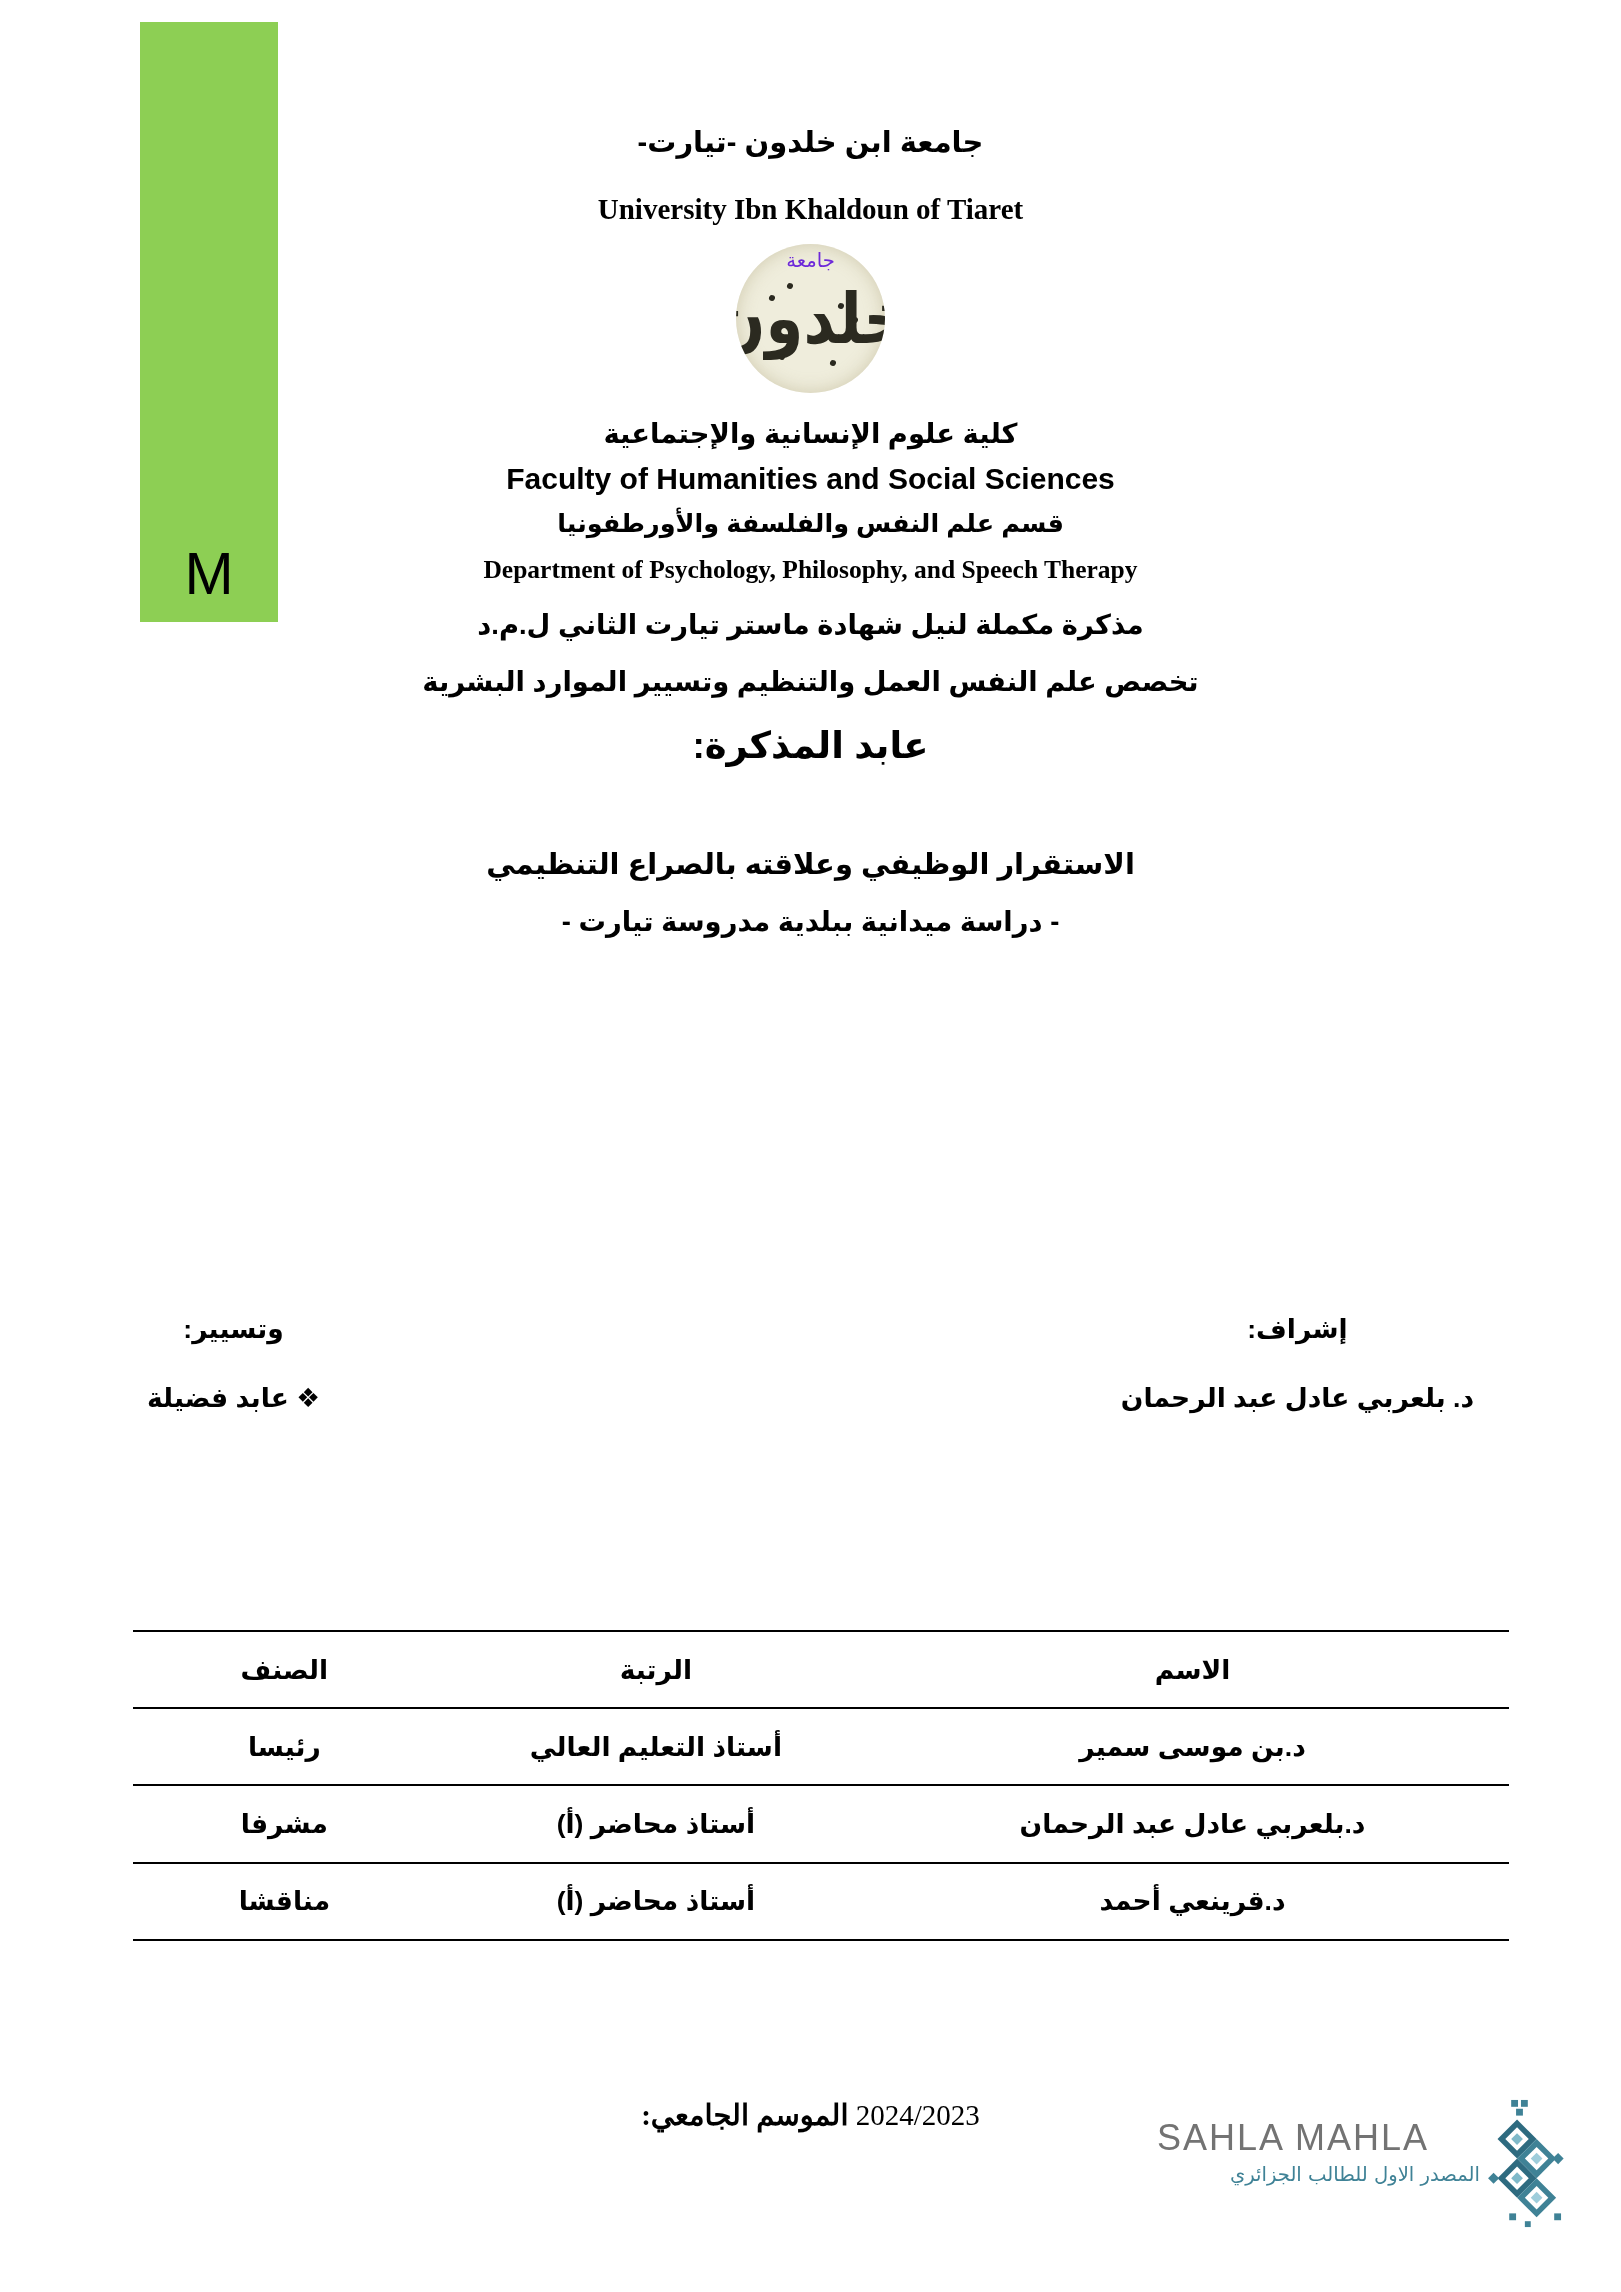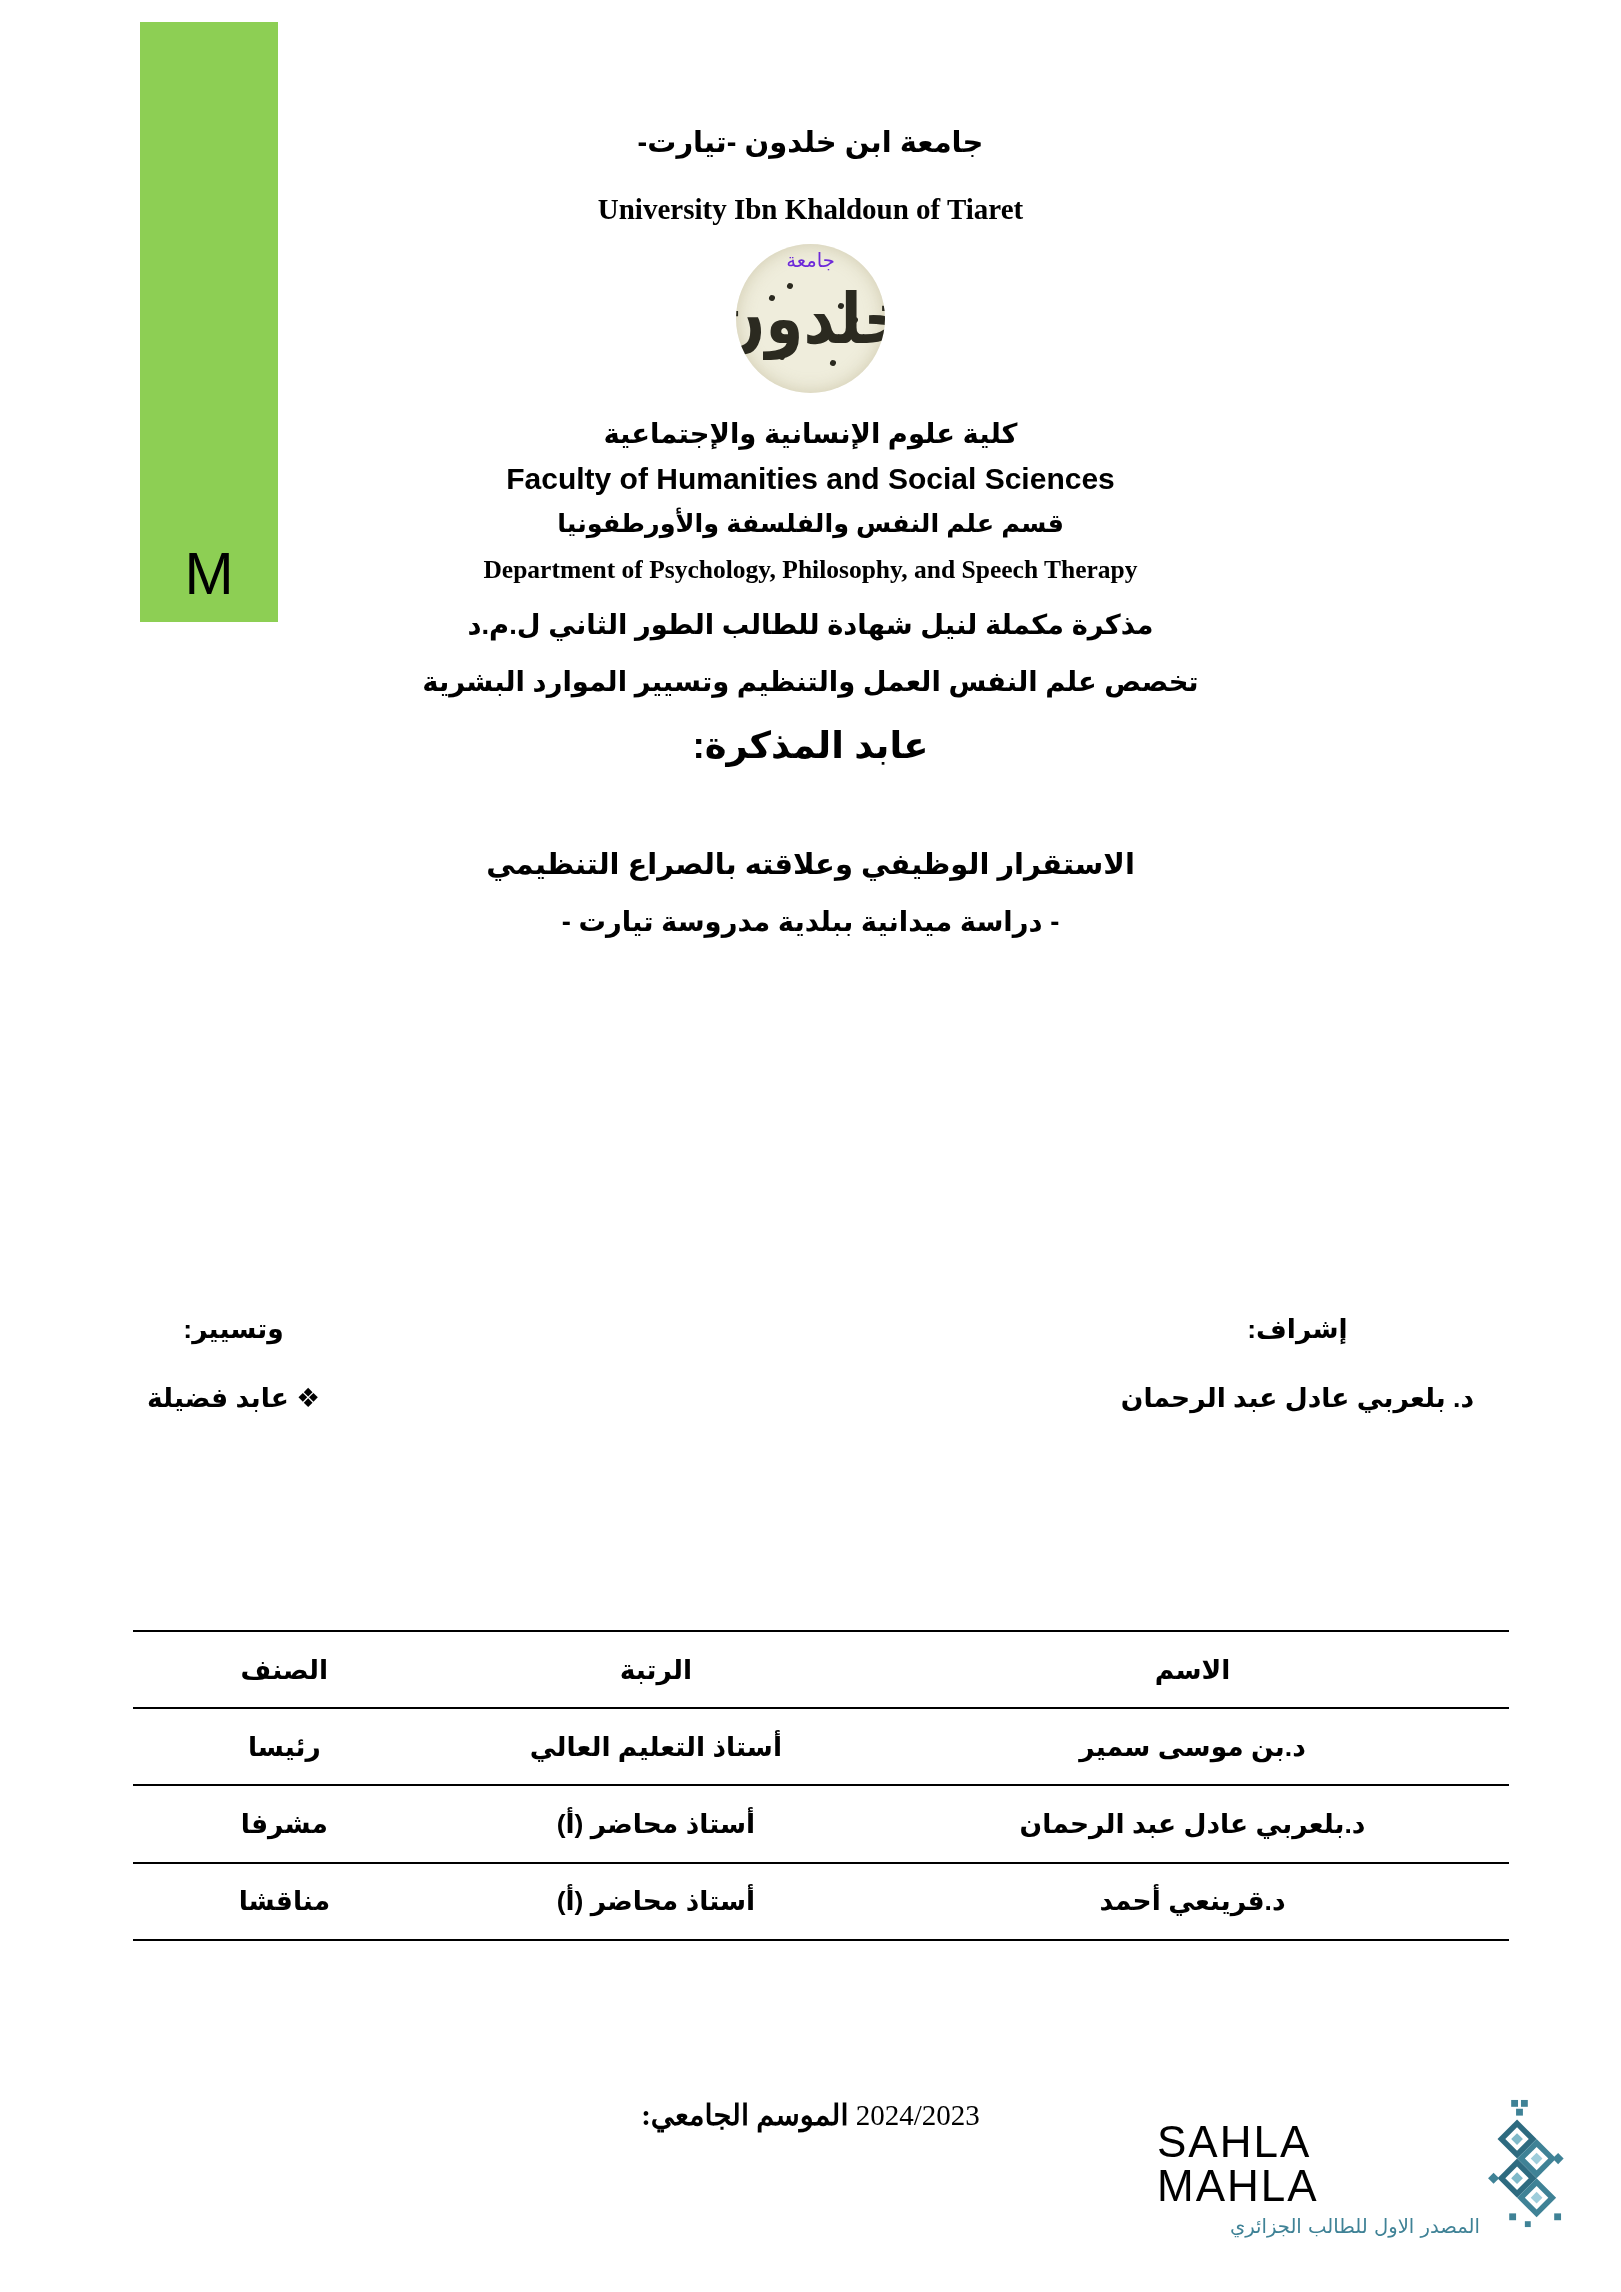--- a/index.html
+++ b/index.html
@@ -242,23 +242,23 @@
   }
   .watermark .wm-text {
     position: absolute;
     left: 0;
     top: 21.6px;
     width: 323px;
     text-align: left;
   }
   .watermark .wm-title {
     font-family: "Liberation Sans", "DejaVu Sans", sans-serif;
-    font-size: 44px;
+    font-size: 36px;
     letter-spacing: 2px;
-    color: #000000;
+    color: #737373;
     line-height: 1;
     font-weight: 400;
   }
   .watermark .wm-sub {
     font-family: "DejaVu Sans", sans-serif;
     font-size: 19.6px;
     color: #3f8296;
     direction: rtl;
     text-align: right;
     margin-top: 7.8px;
@@ -301,21 +301,21 @@
             <i style="left:94px;top:116px"></i>
           </div>
         </div>
       </div>
 
       <div class="ar-bold fac-ar">كلية علوم الإنسانية والإجتماعية</div>
       <div class="en-sans fac-en">Faculty of Humanities and Social Sciences</div>
       <div class="ar-bold dep-ar">قسم علم النفس والفلسفة والأورطفونيا</div>
       <div class="en-serif dep-en">Department of Psychology, Philosophy, and Speech Therapy</div>
 
-      <div class="ar-bold note-line1">مذكرة مكملة لنيل شهادة للطالب الطور الثاني ل.م.د</div>
+      <div class="ar-bold note-line1">مذكرة مكملة لنيل شهادة ماستر تيارت الثاني ل.م.د</div>
       <div class="ar-bold note-line2">تخصص علم النفس العمل والتنظيم وتسيير الموارد البشرية</div>
 
       <div class="ar-bold memo-label">عابد المذكرة:</div>
 
       <div class="ar-bold title-main">الاستقرار الوظيفي وعلاقته بالصراع التنظيمي</div>
       <div class="ar-bold title-sub">-  دراسة ميدانية ببلدية مدروسة تيارت  -</div>
 
     </div>
 
     <div class="people-row">

